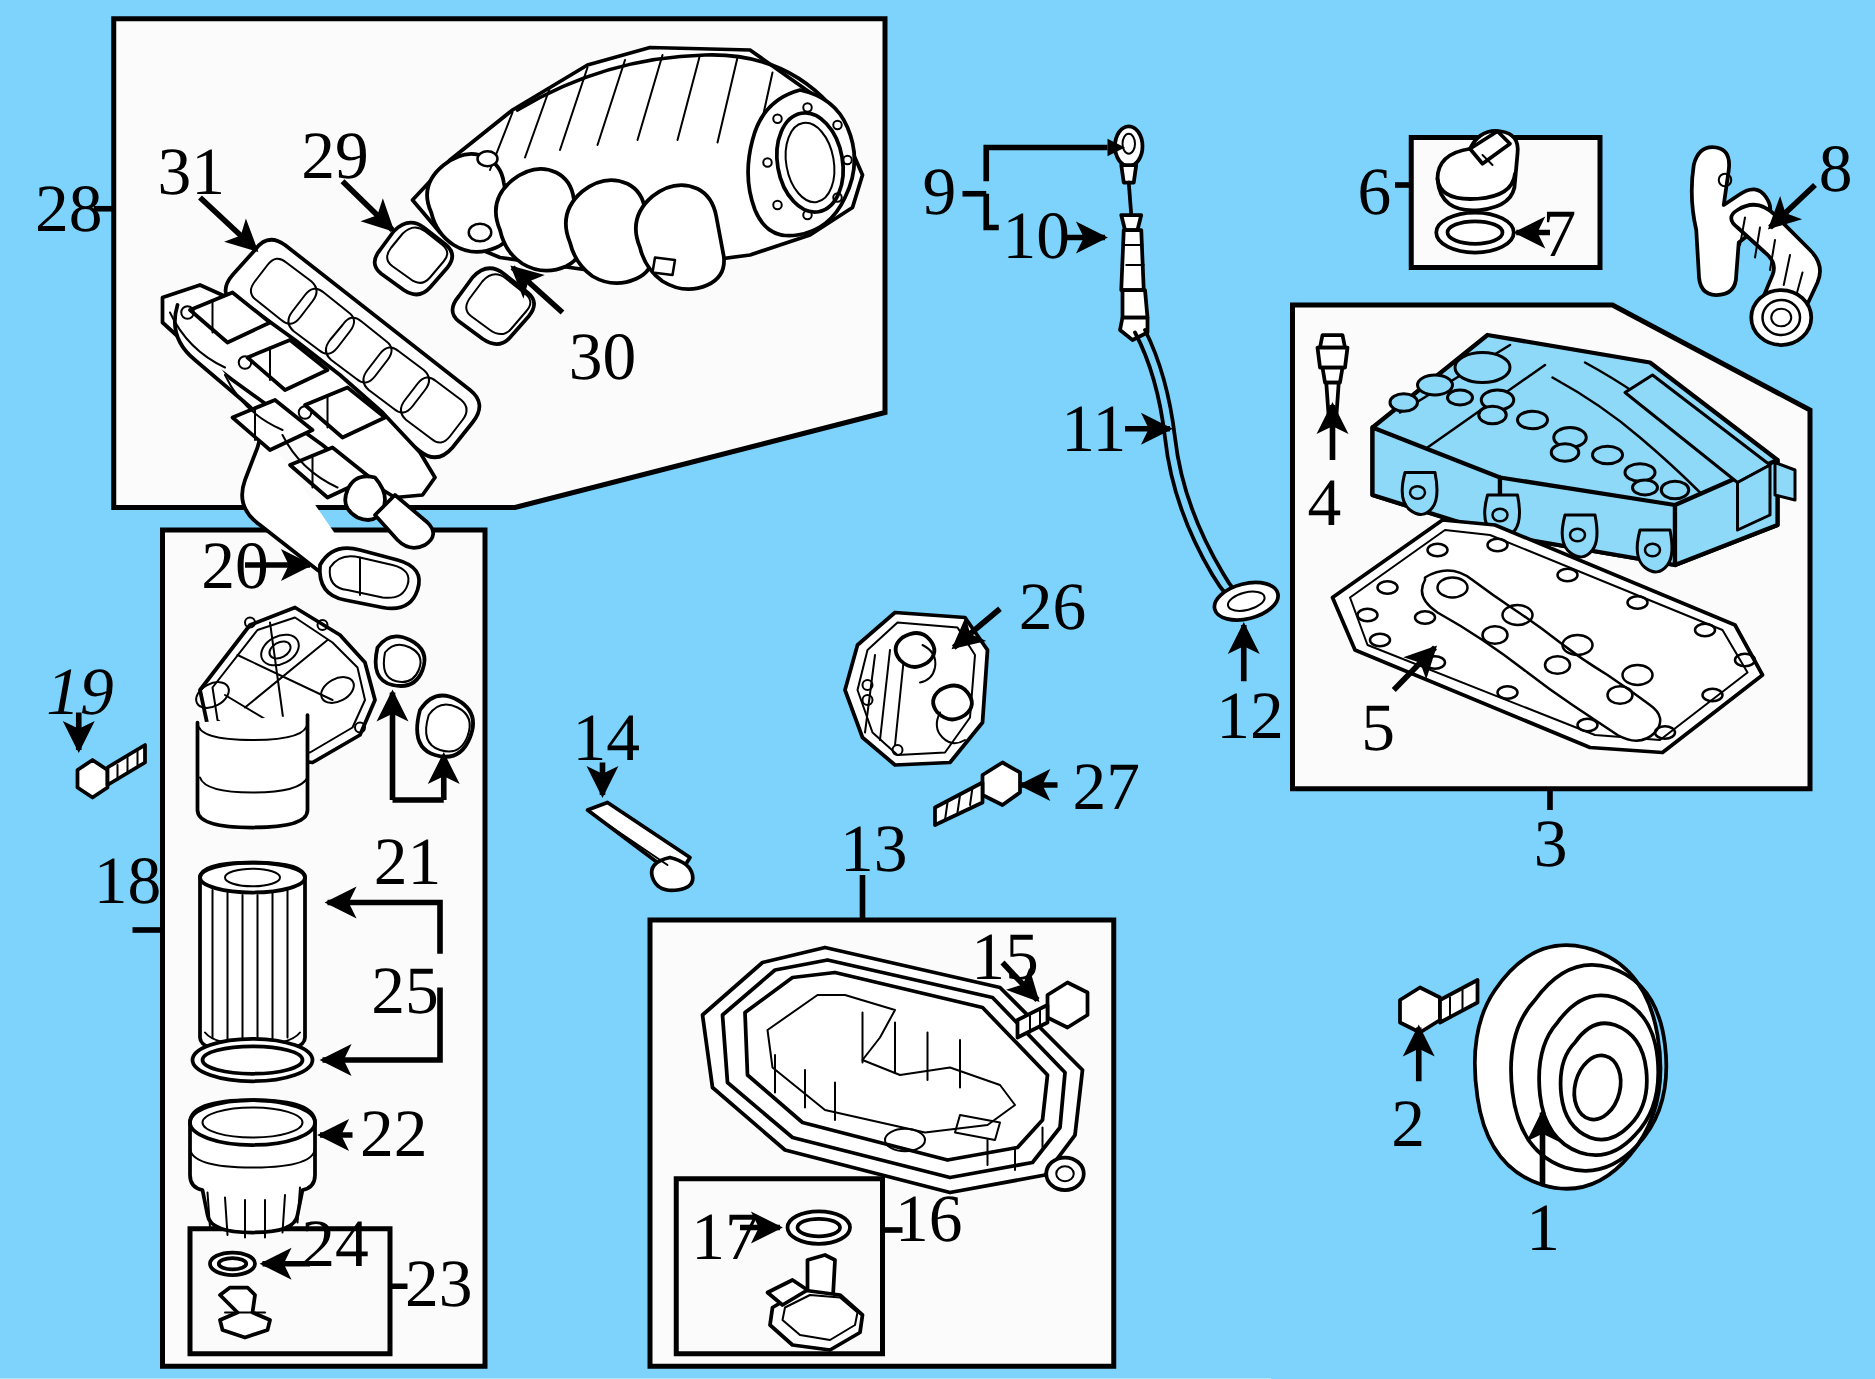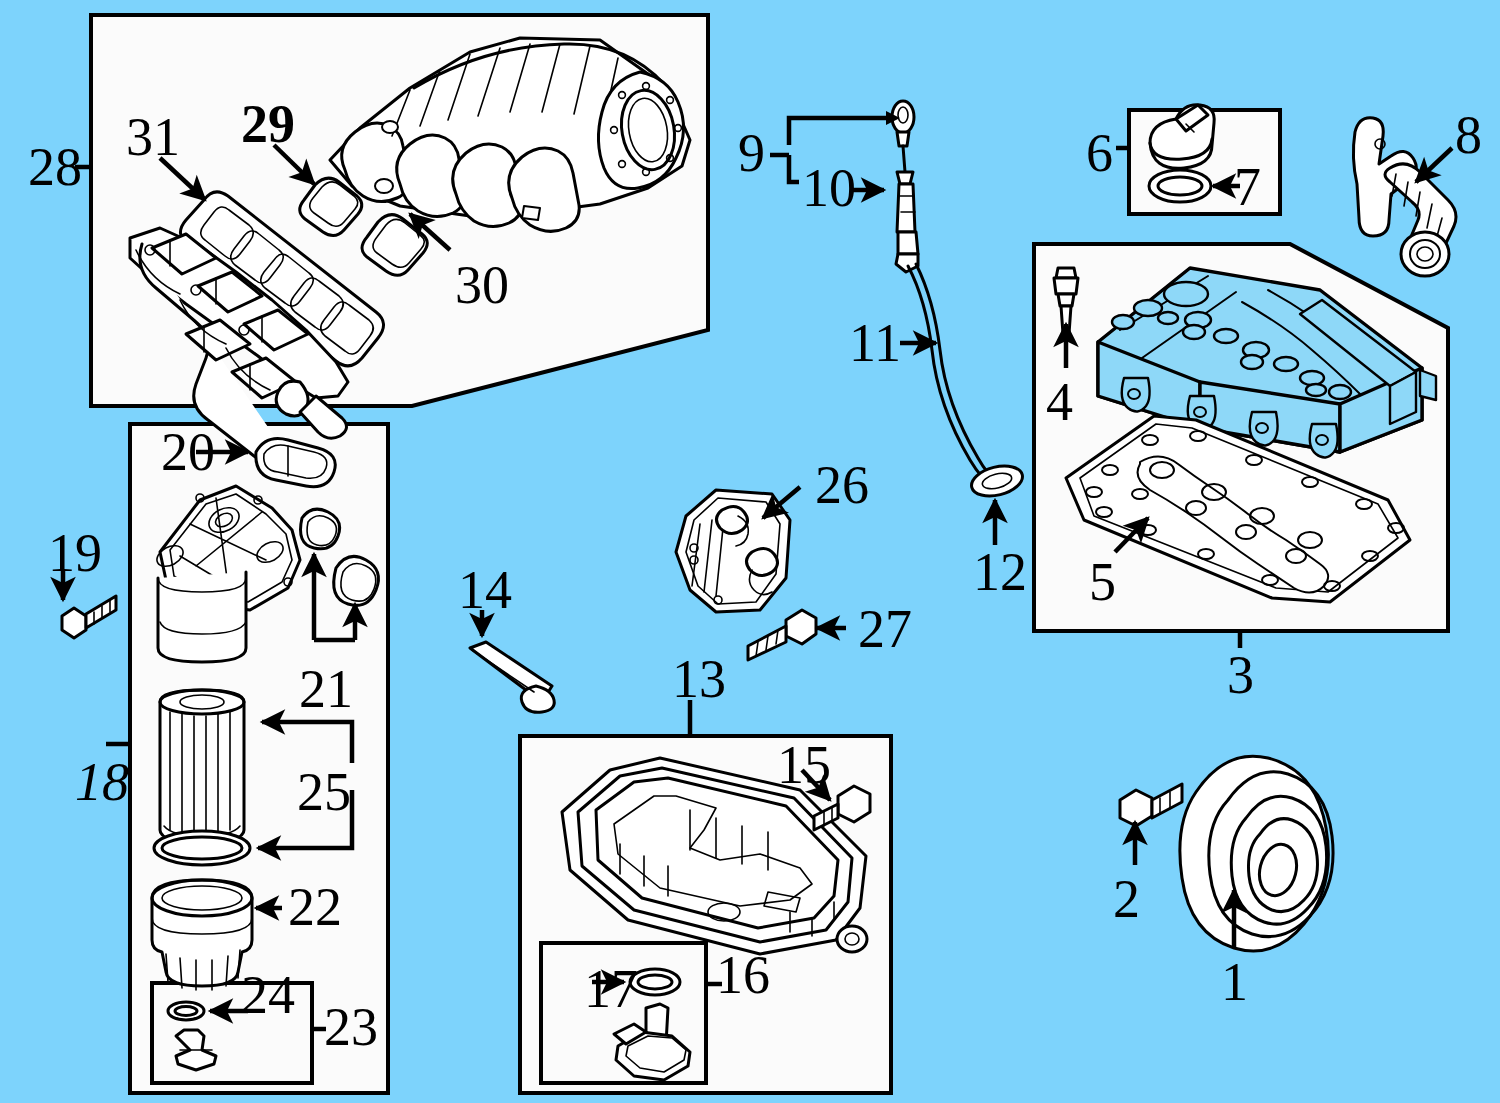--- a/index.html
+++ b/index.html
@@ -419,49 +419,49 @@
     <path class="wht" d="M1120 800 l16 -10 l16 8 l0 18 l-16 10 l-16 -8 Z"></path>
     <path class="wht" d="M1152 800 l30 -16 l0 18 l-30 16 Z"></path>
     <path class="st1" d="M1160 798 l0 16 M1170 792 l0 16"></path>
   </g>
   <path class="ldr" d="M1234 948 L1234 890" marker-end="url(#ah)"></path>
   <path class="ldr" d="M1135 865 L1135 822" marker-end="url(#ah)"></path>
 </svg>
 
 <div class="lbl n" style="left:28px;  top:140px;">28</div>
 <div class="lbl n" style="left:126px; top:110px;">31</div>
-<div class="lbl n" style="left:241px; top:97px;font-weight:bold;">29</div>
+<div class="lbl n" style="left:241px; top:97px;">29</div>
 <div class="lbl n" style="left:455px; top:258px;">30</div>
 
 <div class="lbl n" style="left:738px; top:126px;">9</div>
 <div class="lbl n" style="left:802px; top:161px;text-align:center;">10</div>
 <div class="lbl n" style="left:849px; top:316px;">11</div>
 <div class="lbl n" style="left:973px; top:545px;">12</div>
 
 <div class="lbl n" style="left:1086px;top:126px;">6</div>
 <div class="lbl n" style="left:1234px;top:160px;">7</div>
 <div class="lbl n" style="left:1455px;top:108px;">8</div>
 
 <div class="lbl n" style="left:1046px;top:375px;">4</div>
 <div class="lbl n" style="left:1089px;top:555px;">5</div>
 <div class="lbl n" style="left:1227px;top:648px;">3</div>
 
-<div class="lbl n" style="left:48px;  top:526px;">19</div>
+<div class="lbl n" style="left:37px;  top:526px;font-style:italic;">19</div>
 <div class="lbl n" style="left:161px; top:425px;">20</div>
 <div class="lbl n" style="left:299px; top:662px;">21</div>
-<div class="lbl n" style="left:75px;  top:755px;font-style:italic;">18</div>
+<div class="lbl n" style="left:75px;  top:677px;">18</div>
 <div class="lbl n" style="left:297px; top:765px;text-align:right;">25</div>
 <div class="lbl n" style="left:288px; top:880px;">22</div>
 <div class="lbl n" style="left:241px; top:968px;">24</div>
 <div class="lbl n" style="left:324px; top:1000px;">23</div>
 
 <div class="lbl n" style="left:458px; top:563px;">14</div>
 <div class="lbl n" style="left:672px; top:652px;">13</div>
 <div class="lbl n" style="left:777px; top:738px;">15</div>
-<div class="lbl n" style="left:584px; top:962px;">17</div>
+<div class="lbl n" style="left:553px; top:962px;">17</div>
 <div class="lbl n" style="left:716px; top:948px;">16</div>
 
 <div class="lbl n" style="left:815px; top:458px;">26</div>
 <div class="lbl n" style="left:858px; top:602px;">27</div>
 
 <div class="lbl n" style="left:1113px;top:872px;">2</div>
 <div class="lbl n" style="left:1221px;top:955px;">1</div>
 
 </div>
 

